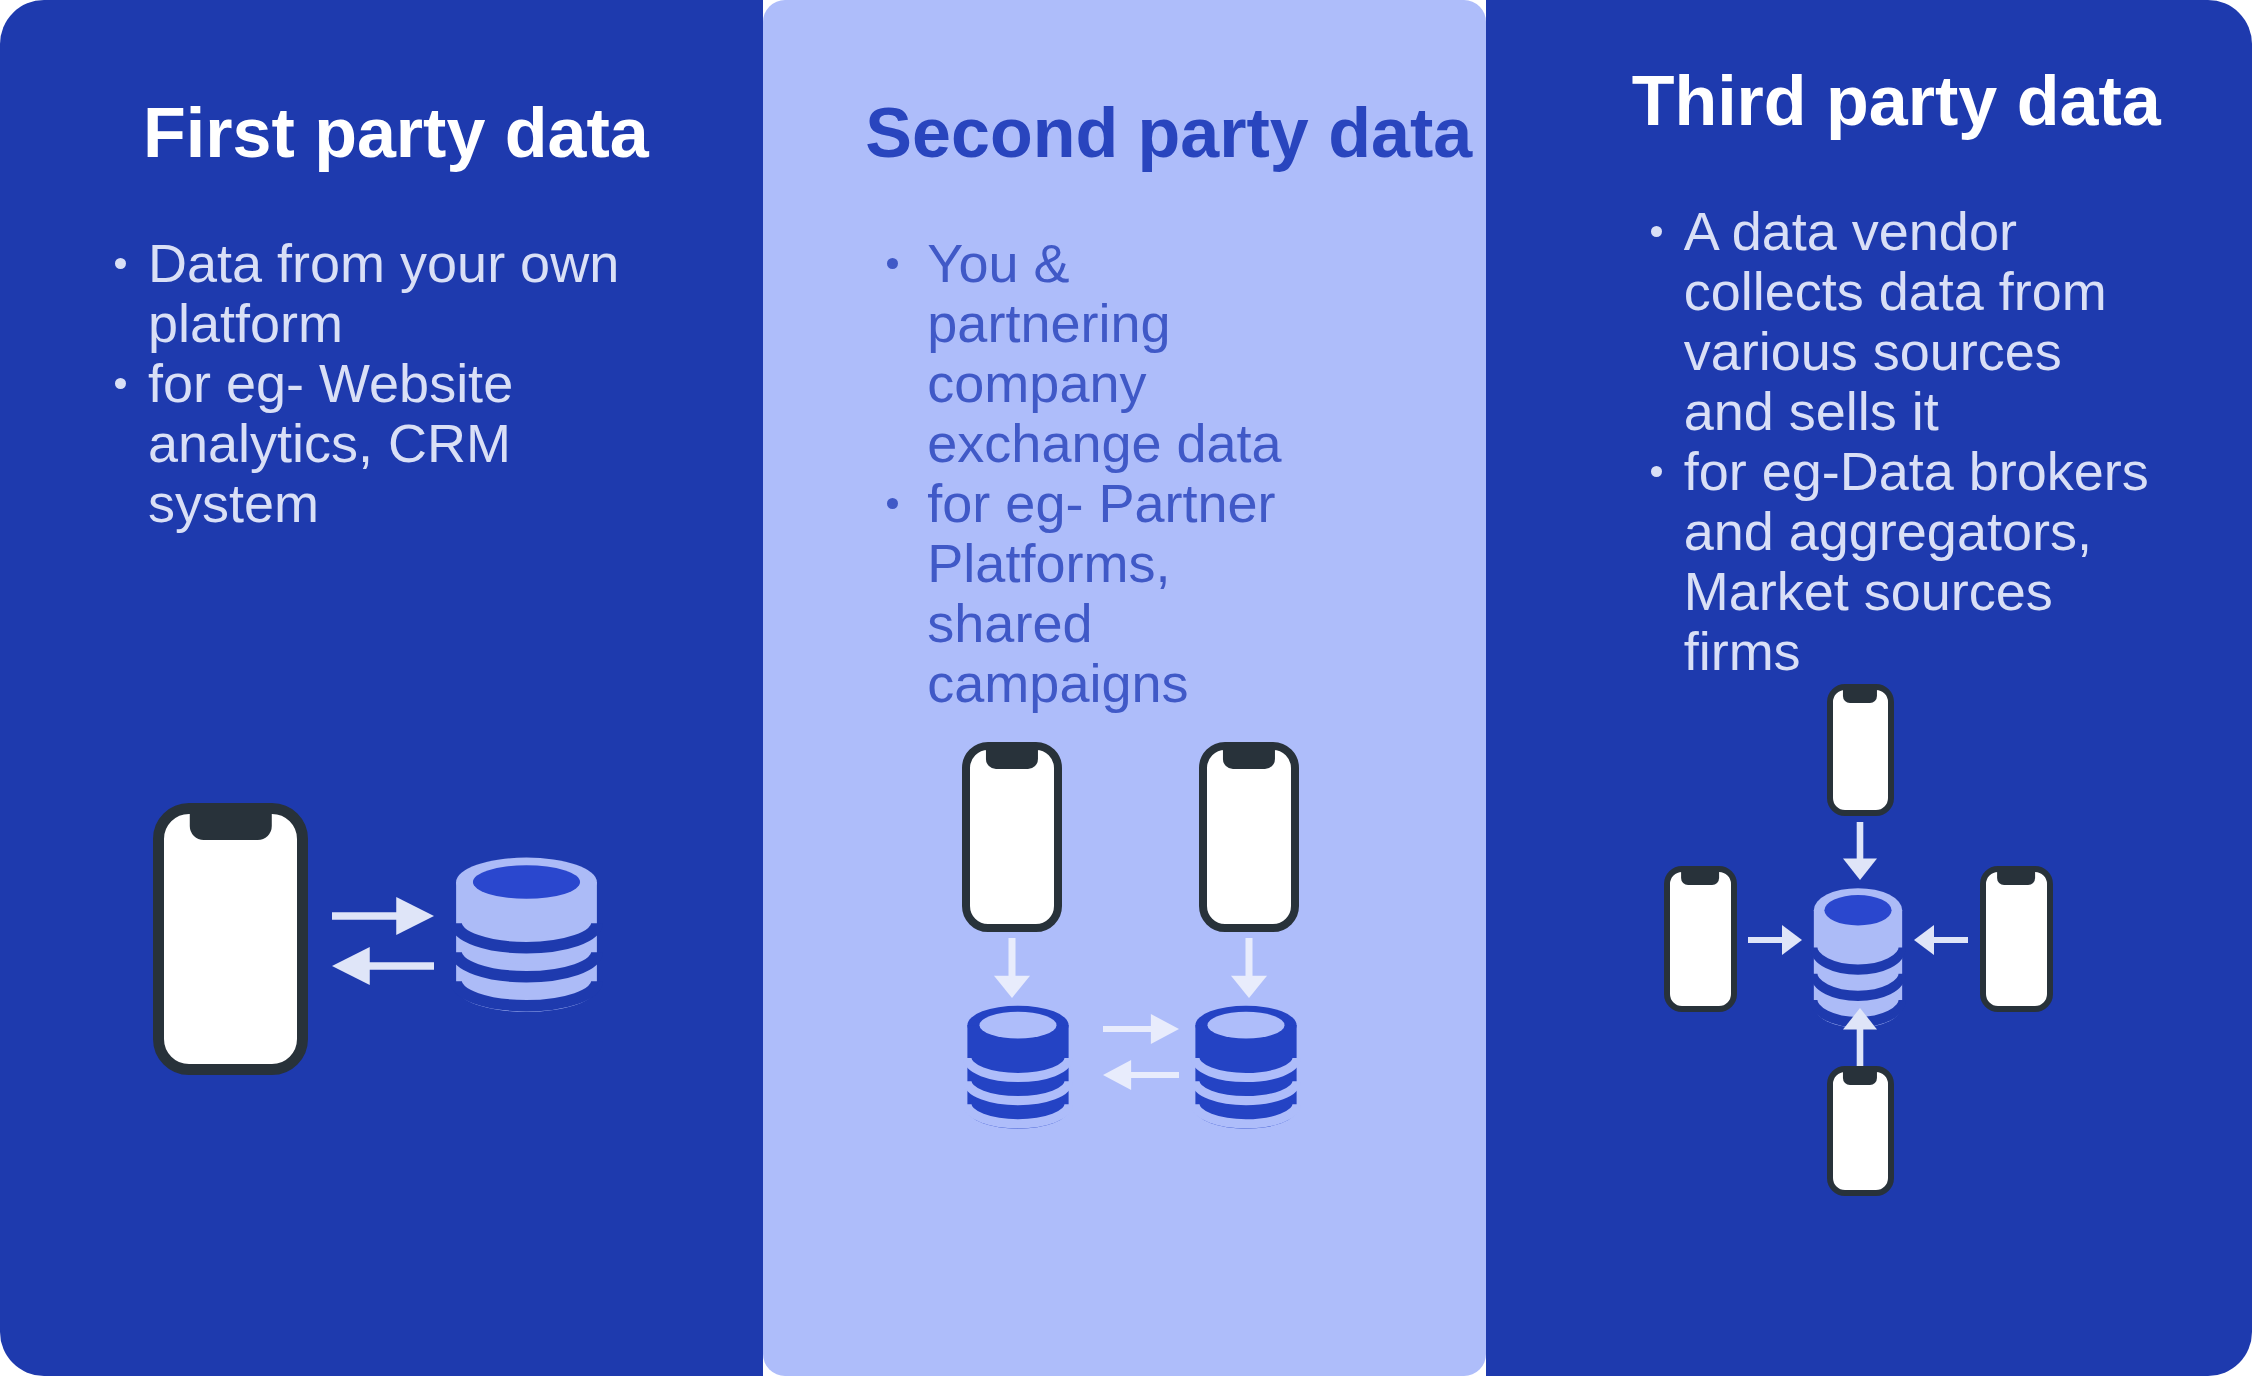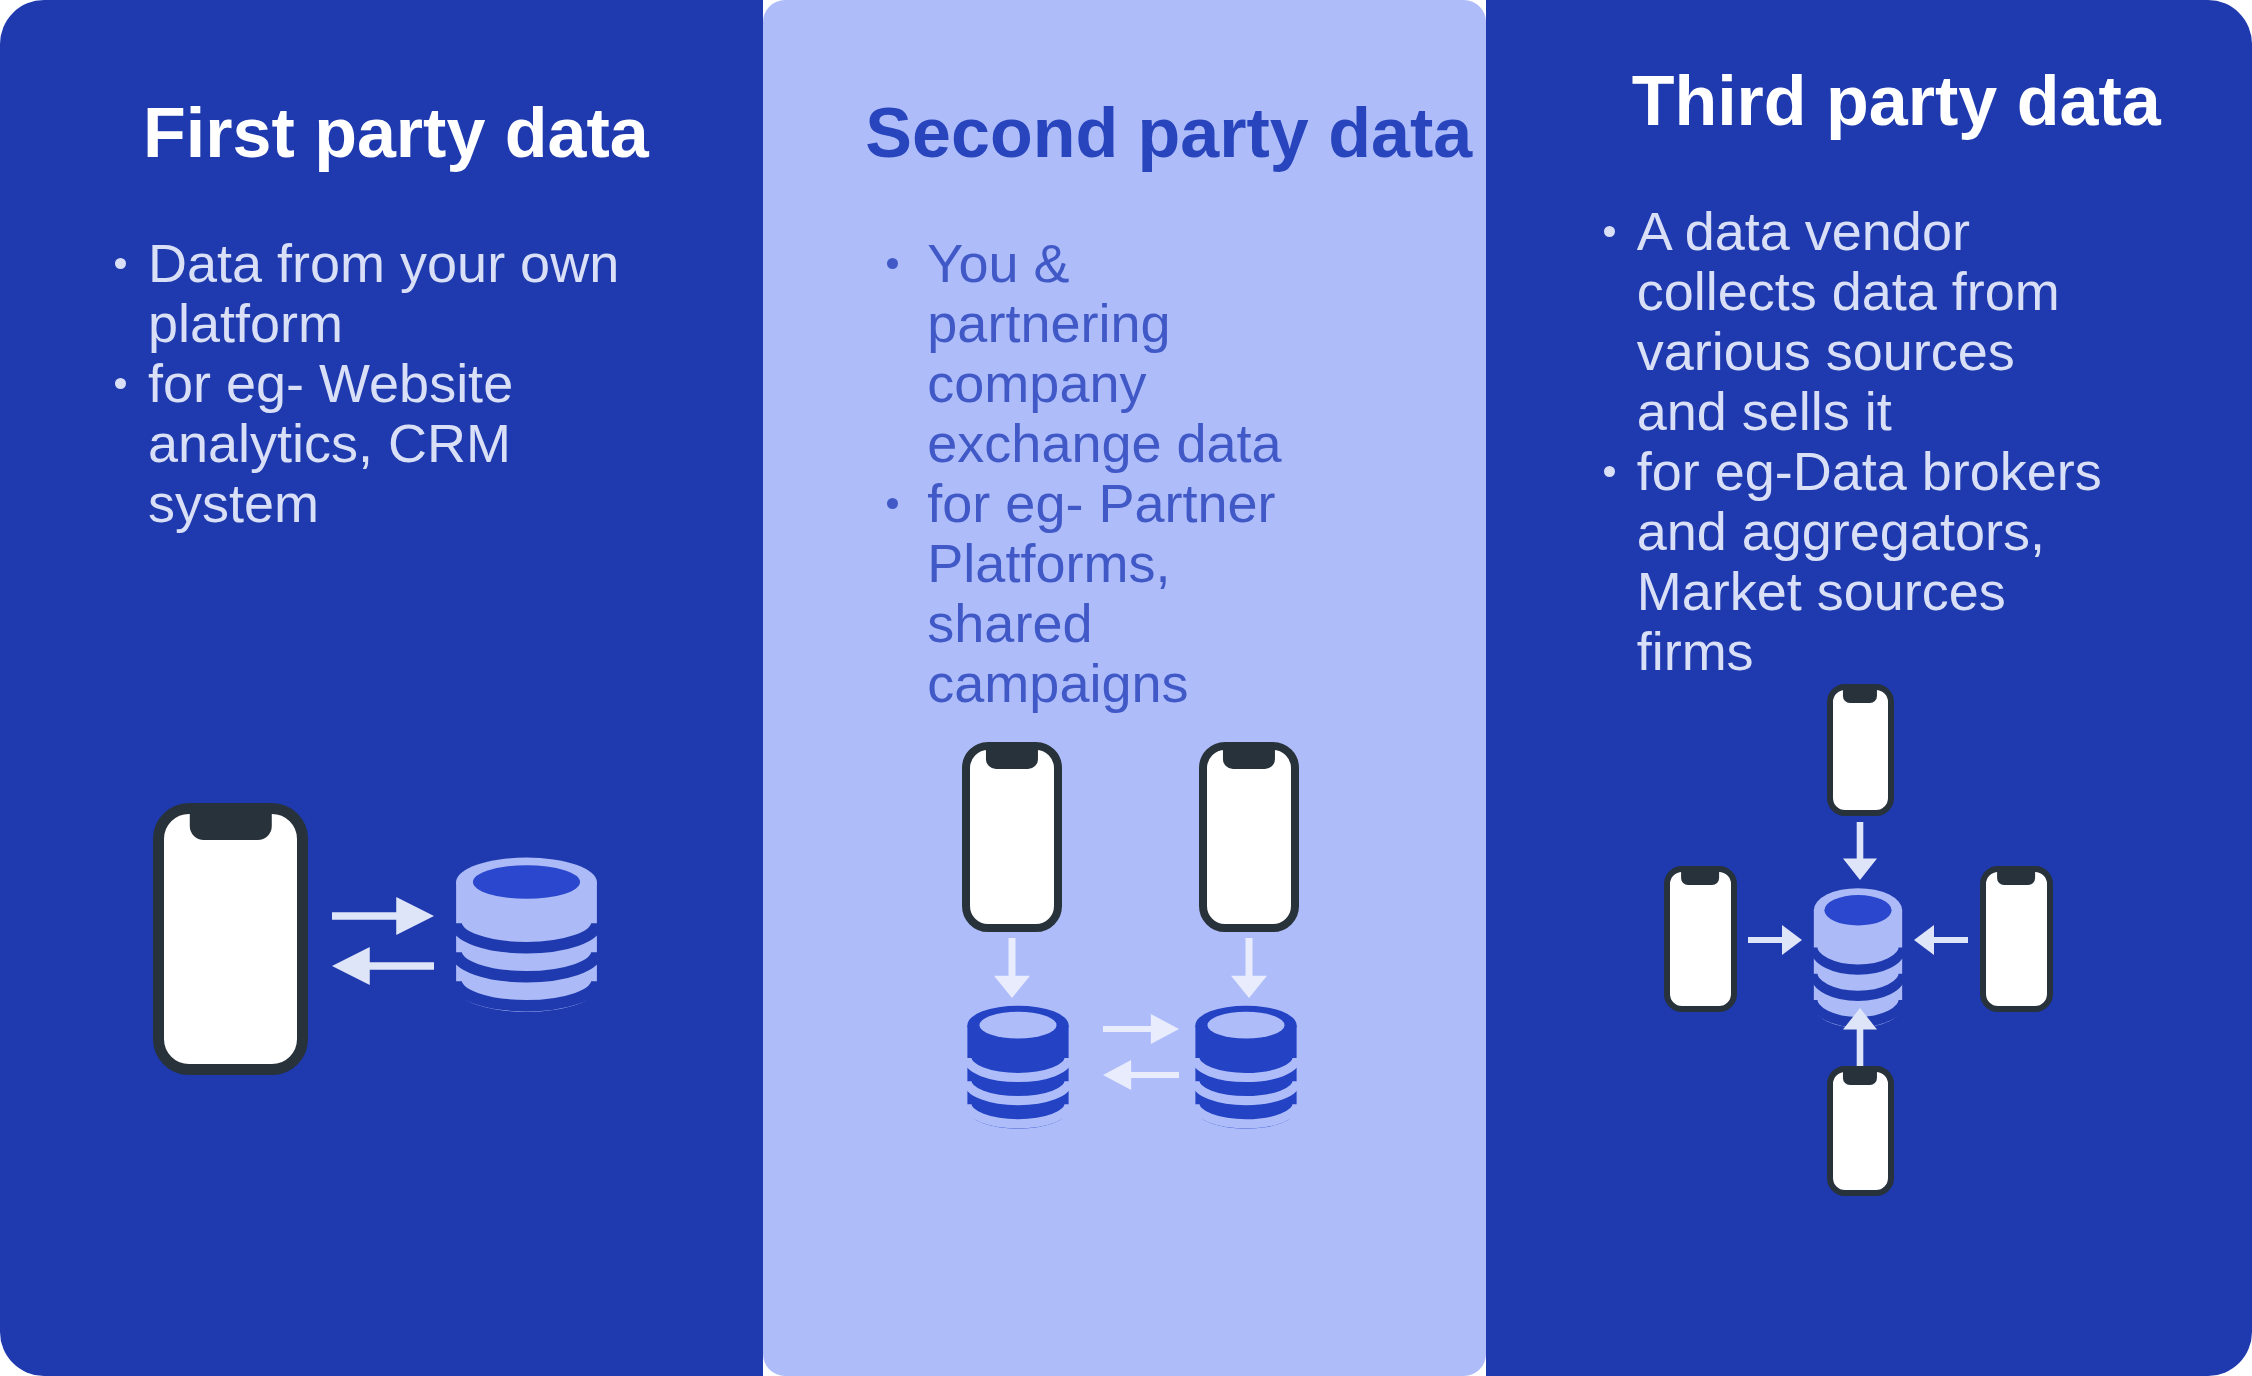--- a/index.html
+++ b/index.html
@@ -42,21 +42,21 @@
   }
   .c2 ul.bullets{padding-left:62px;}
   ul.bullets li{
     position:relative;
     font-size:54px;
     line-height:60px;
     font-weight:400;
   }
   .c1 ul.bullets li{max-width:480px;}
   .c2 ul.bullets li{max-width:400px;}
-  .c3 ul.bullets li{max-width:470px;}
+  .c3 ul.bullets li{max-width:470px;margin-left:47px;}
   .dark ul.bullets li{color:var(--body-on-dark,#D9DFF6);}
   .light ul.bullets li{color:var(--body-on-light,#4059C7);}
   ul.bullets li::before{
     content:"";
     position:absolute;
     left:-33px;top:25px;
     width:11px;height:11px;
     border-radius:50%;
     background:currentColor;
   }

